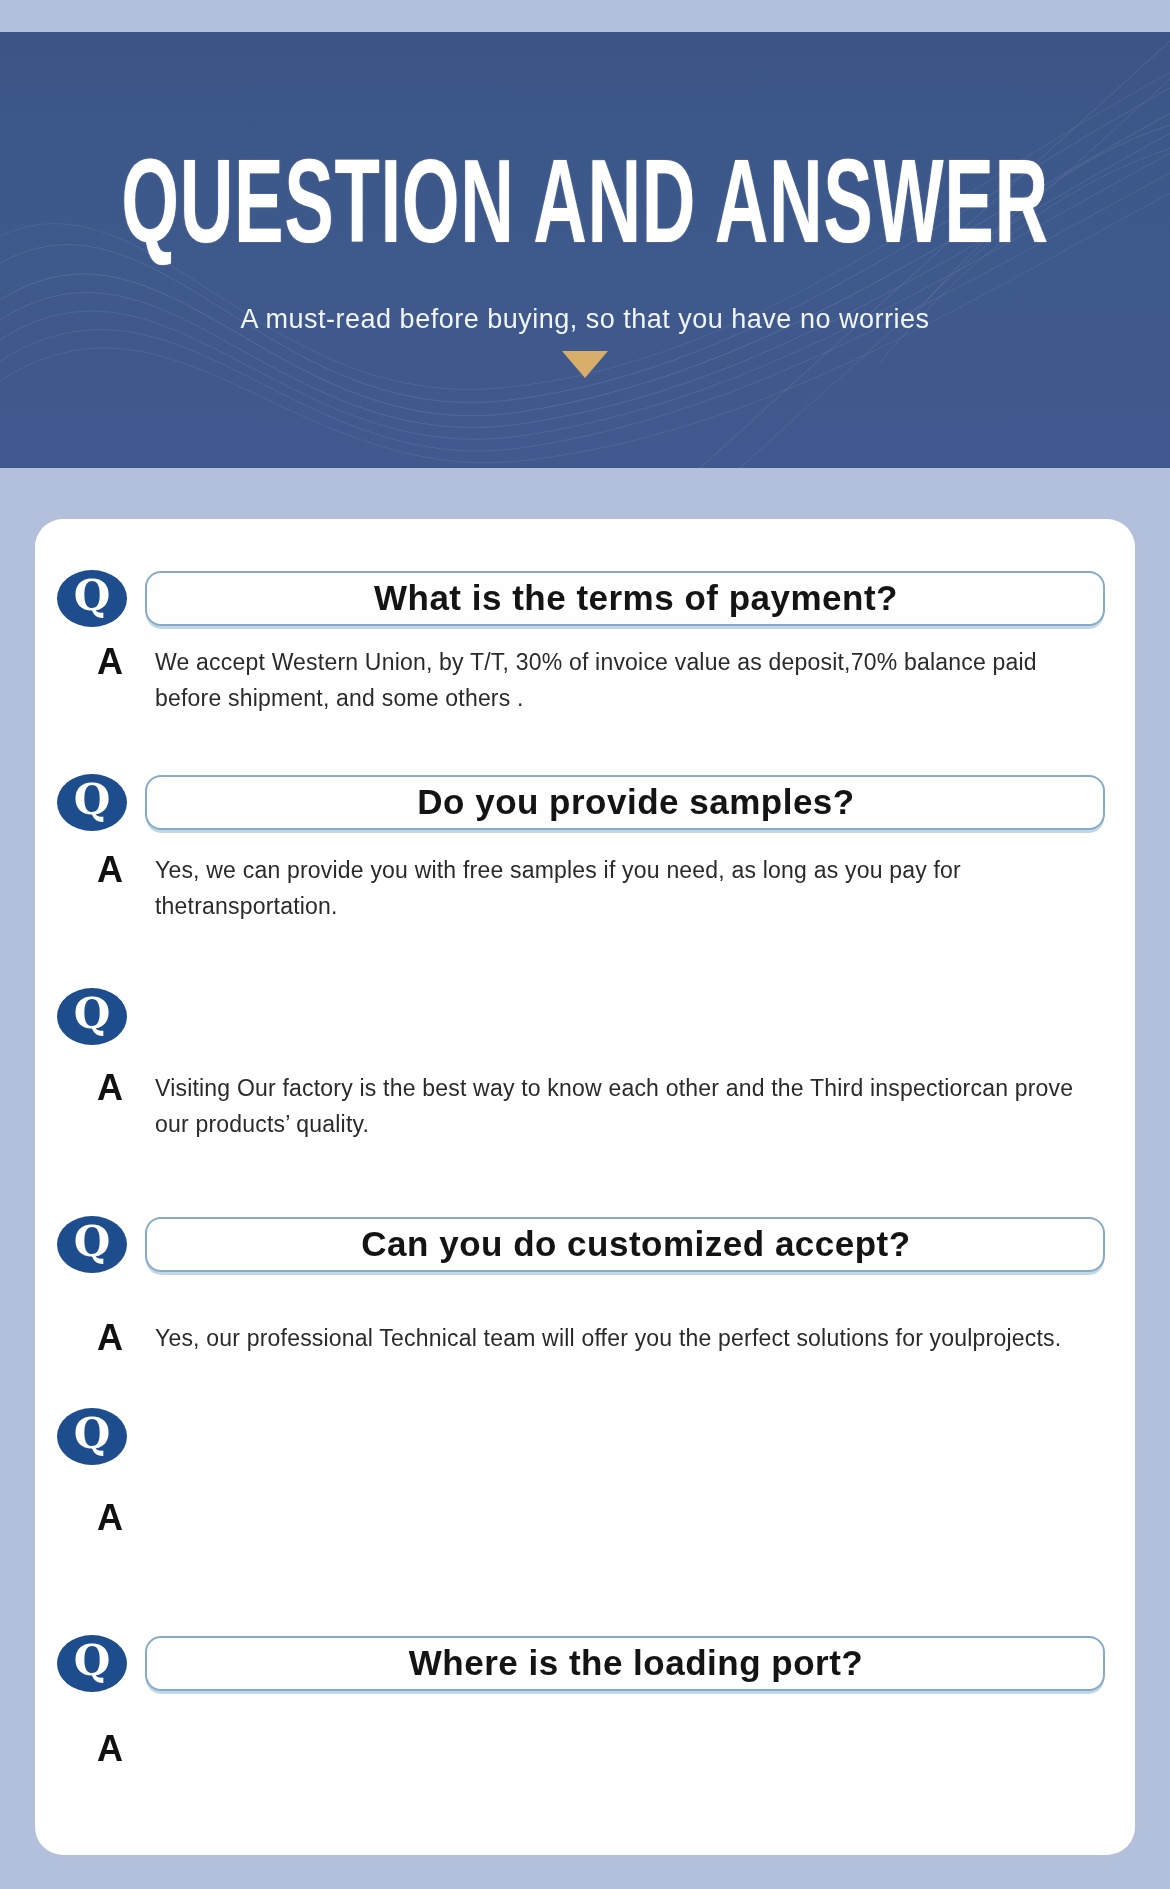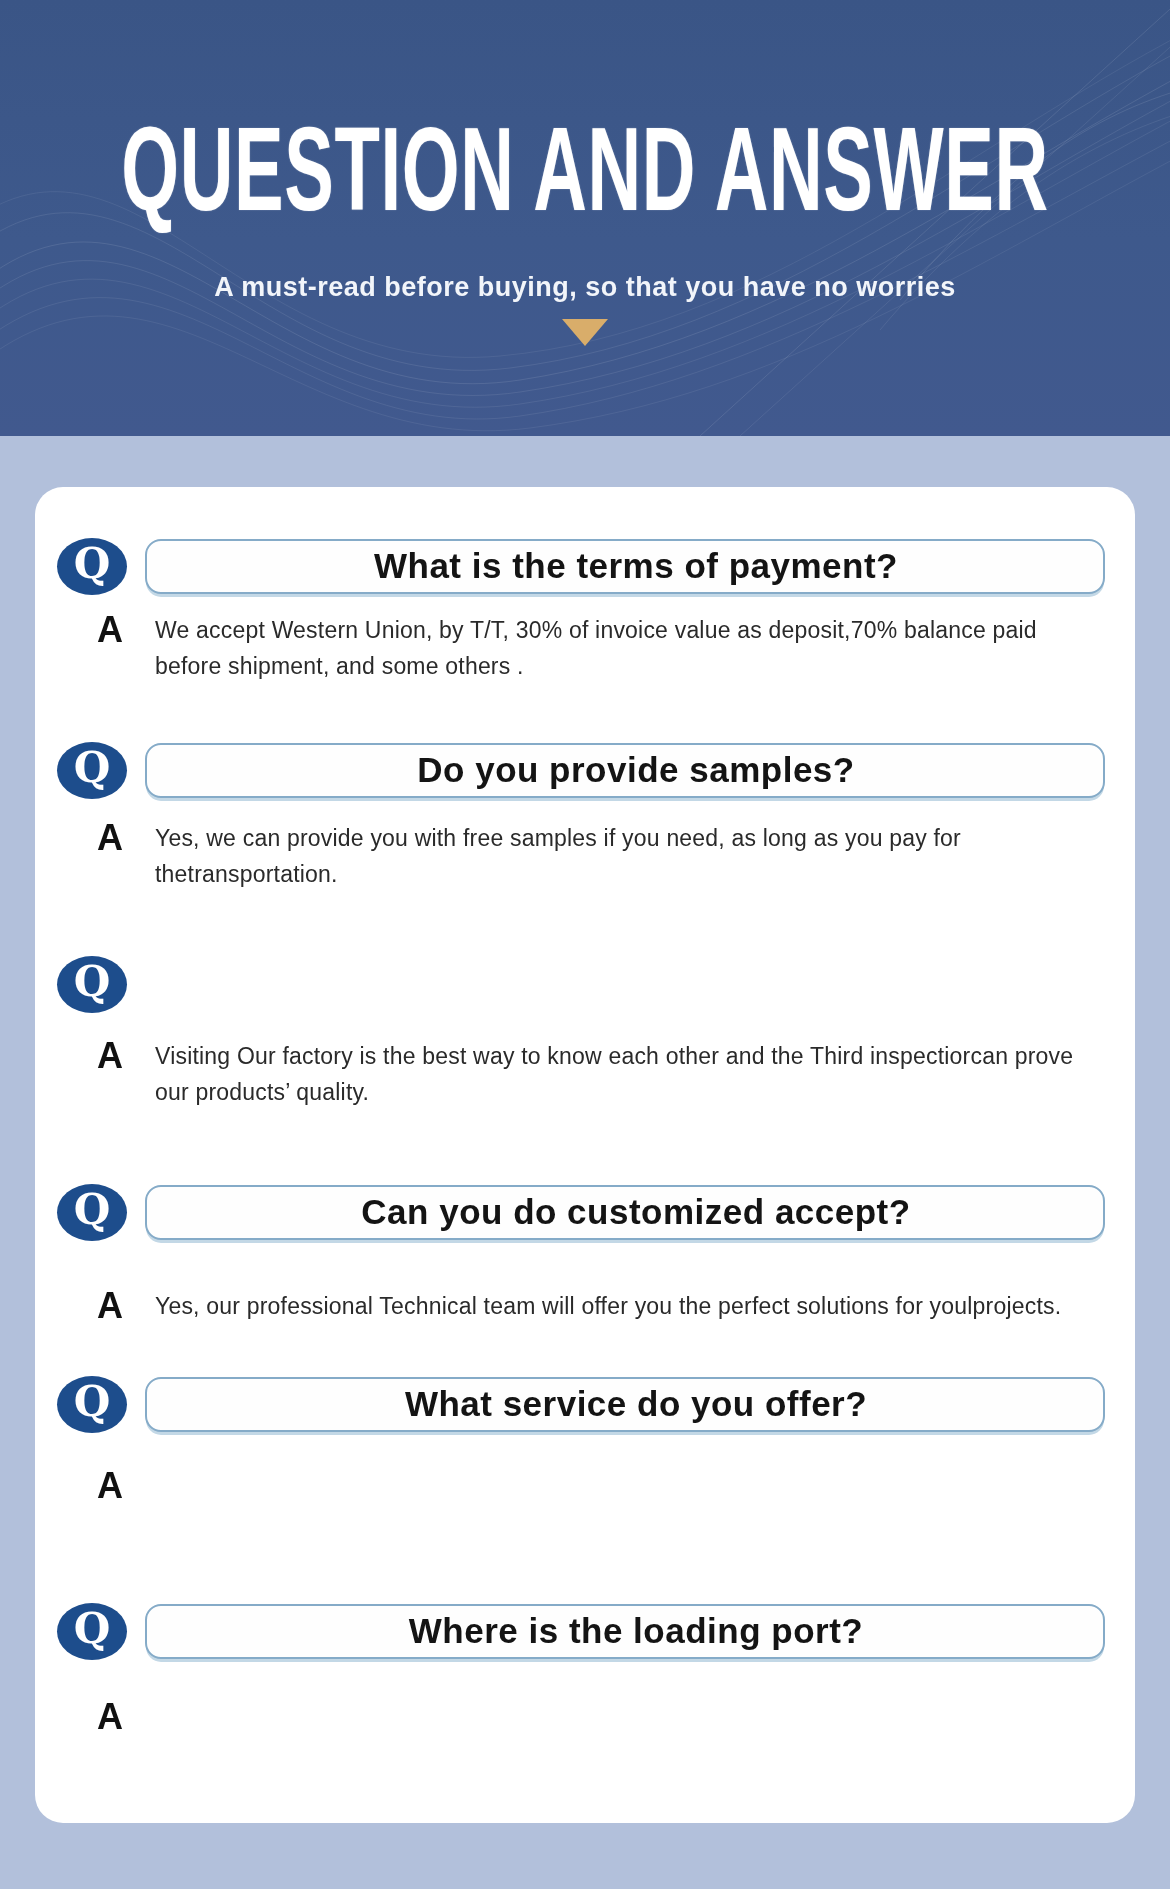--- a/index.html
+++ b/index.html
@@ -11,38 +11,39 @@
     overflow:hidden;
     position:relative;
   }
 
   
   .header {
     position:relative;
     width:1170px; height:436px;
     background:linear-gradient(180deg,#3a5586 0%, #3e598c 55%, #41598e 100%);
     overflow:hidden;
+    margin-top:32px;
   }
   .header-waves { position:absolute; inset:0; pointer-events:none; }
   .header-content {
     position:relative;
     display:flex; flex-direction:column; align-items:center;
     padding-top:110px;
   }
   .header-title {
     color:#ffffff;
     font-size:118px; font-weight:bold; line-height:1;
     letter-spacing:1px; white-space:nowrap;
     transform:scaleX(0.63); transform-origin:center top;
     text-shadow:0 0 2px rgba(255,255,255,.35);
   }
   .header-subtitle {
     margin-top:44px;
     color:#f2f5fa;
-    font-size:27px; font-weight:bold; letter-spacing:.5px;
+    font-size:27px; font-weight:normal; letter-spacing:.5px;
   }
   .down-triangle {
     margin-top:16px;
     width:0; height:0;
     border-left:23px solid transparent;
     border-right:23px solid transparent;
     border-top:27px solid #d9ad6a;
   }
 
   
@@ -192,23 +193,20 @@
       <div class="a-label">A</div>
       <div class="a-text">Yes, our professional Technical team will offer you the perfect solutions for youlprojects.</div>
     </div>
   </div>
 
   <div class="qa-item item-5">
     <div class="q-row">
       <div class="q-icon">
           <span>Q</span>
         </div>
-      <div class="q-box">
-        <span class="q-text">What service do you offer?</span>
-      </div>
     </div>
     <div class="answer-row">
       <div class="a-label">A</div>
     </div>
   </div>
 
   <div class="qa-item item-6">
     <div class="q-row">
       <div class="q-icon">
           <span>Q</span>

